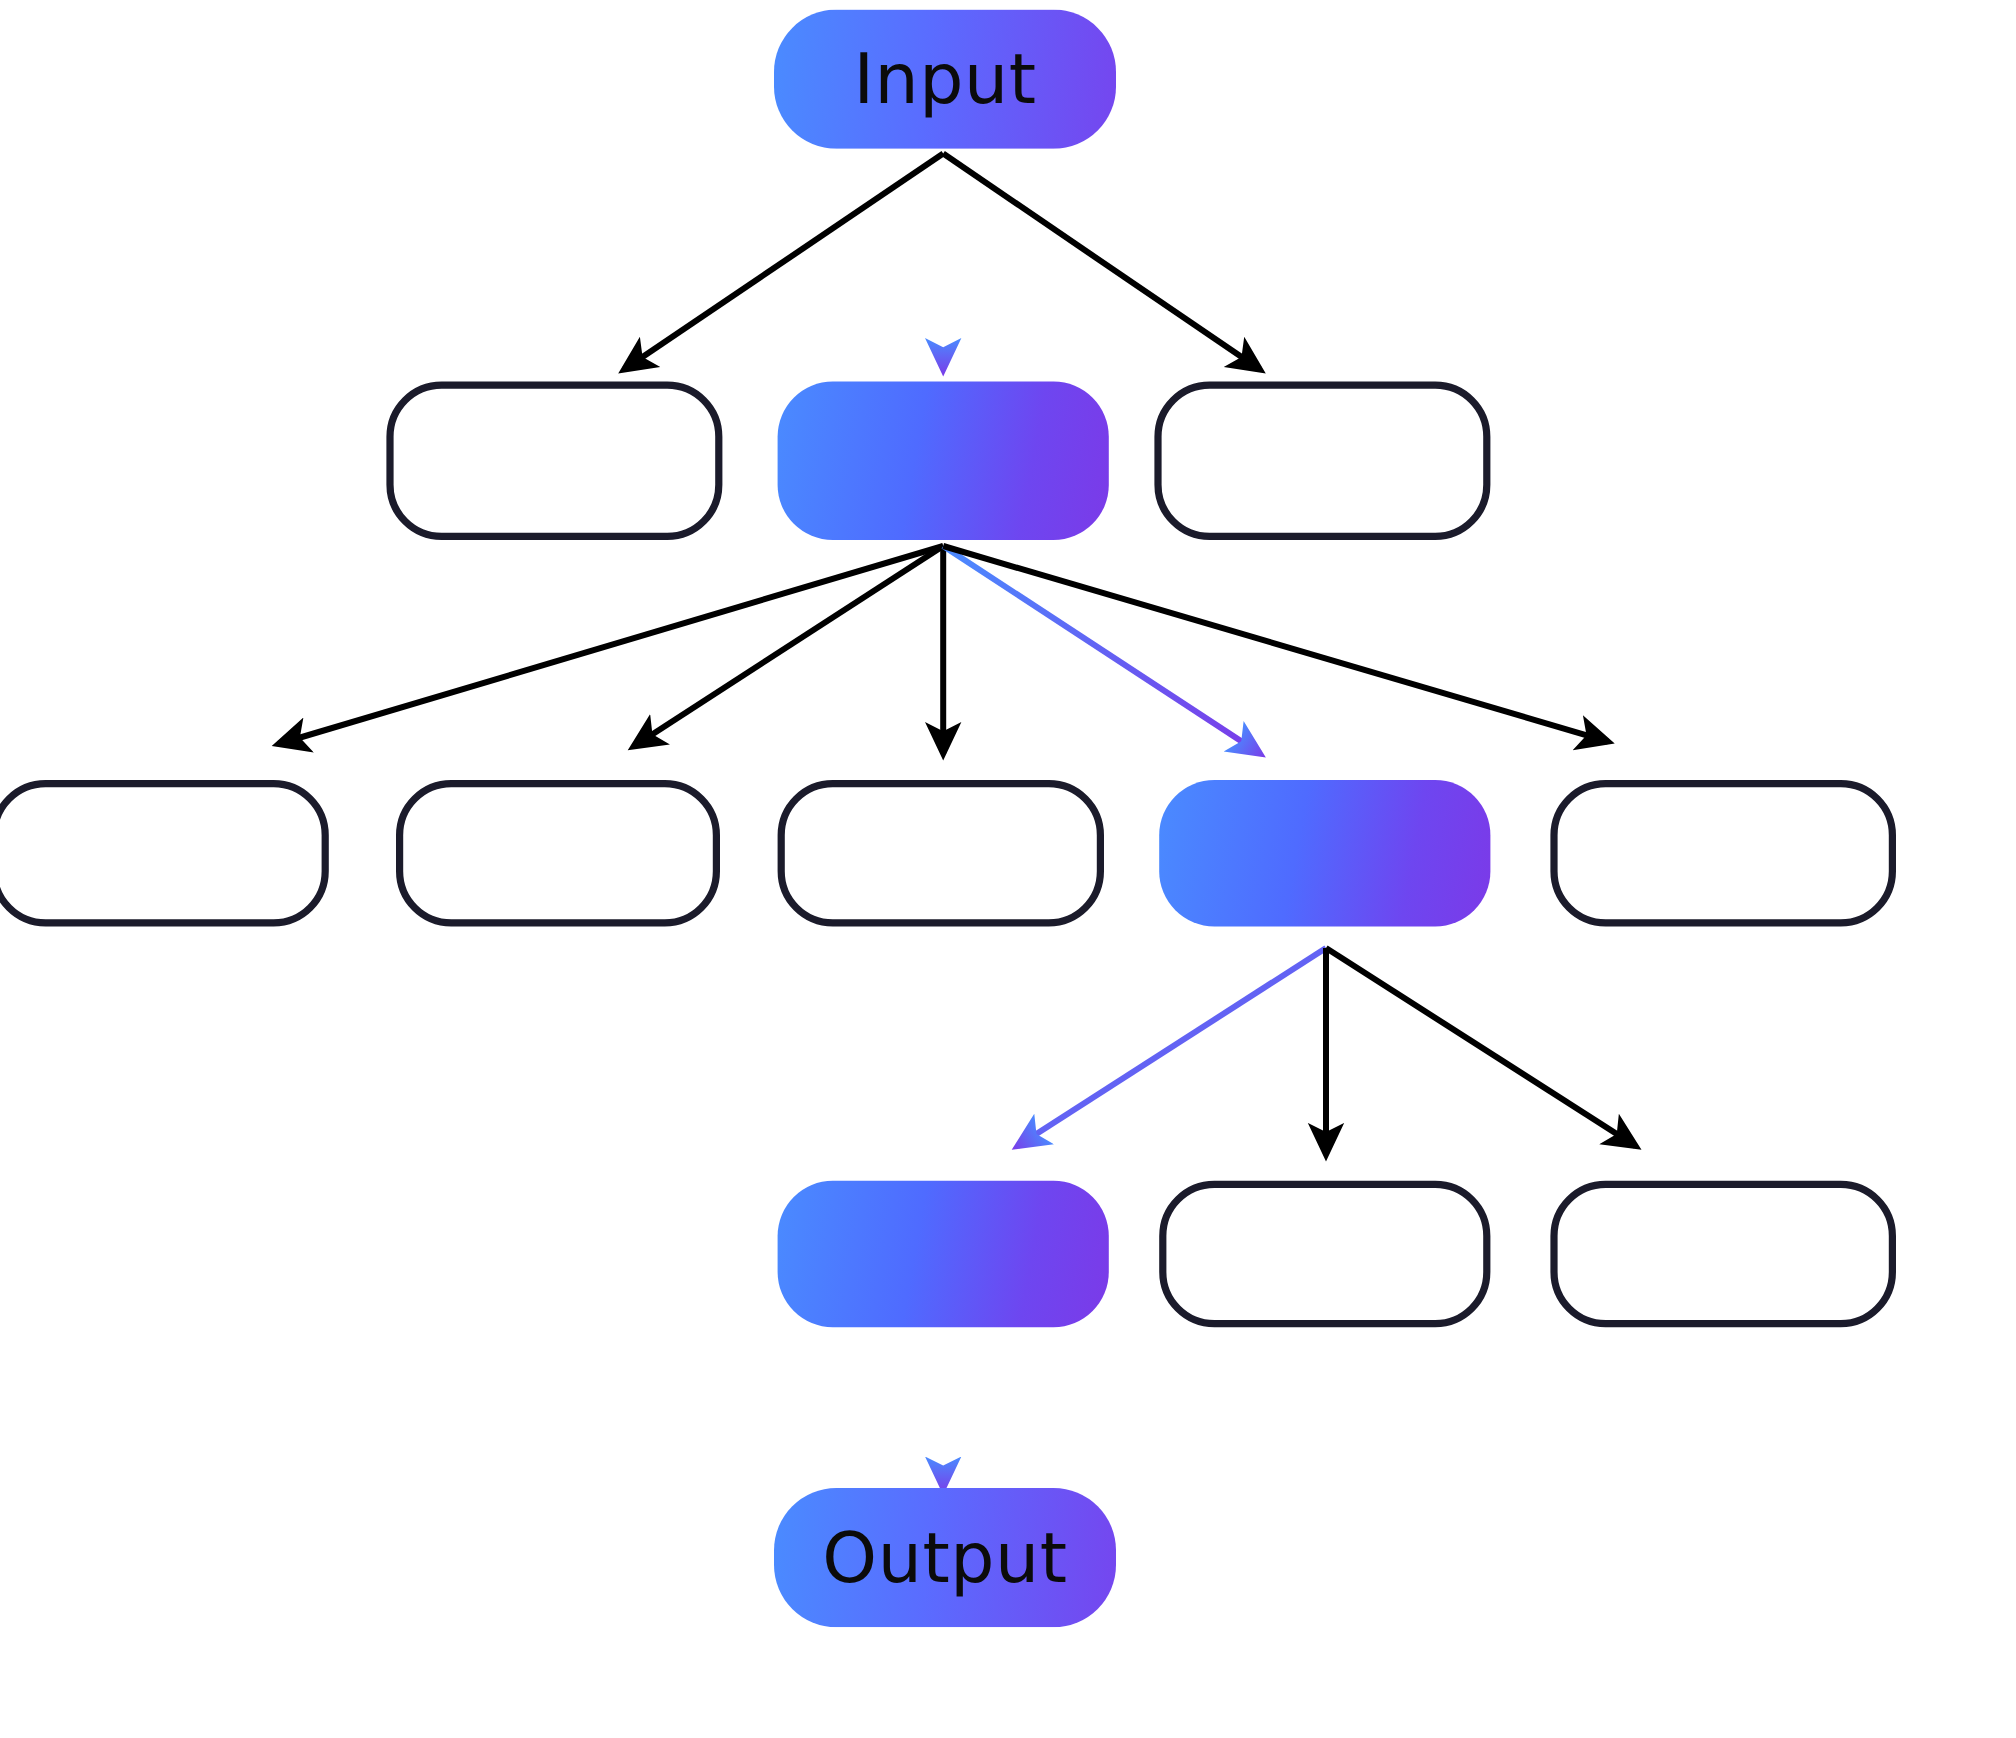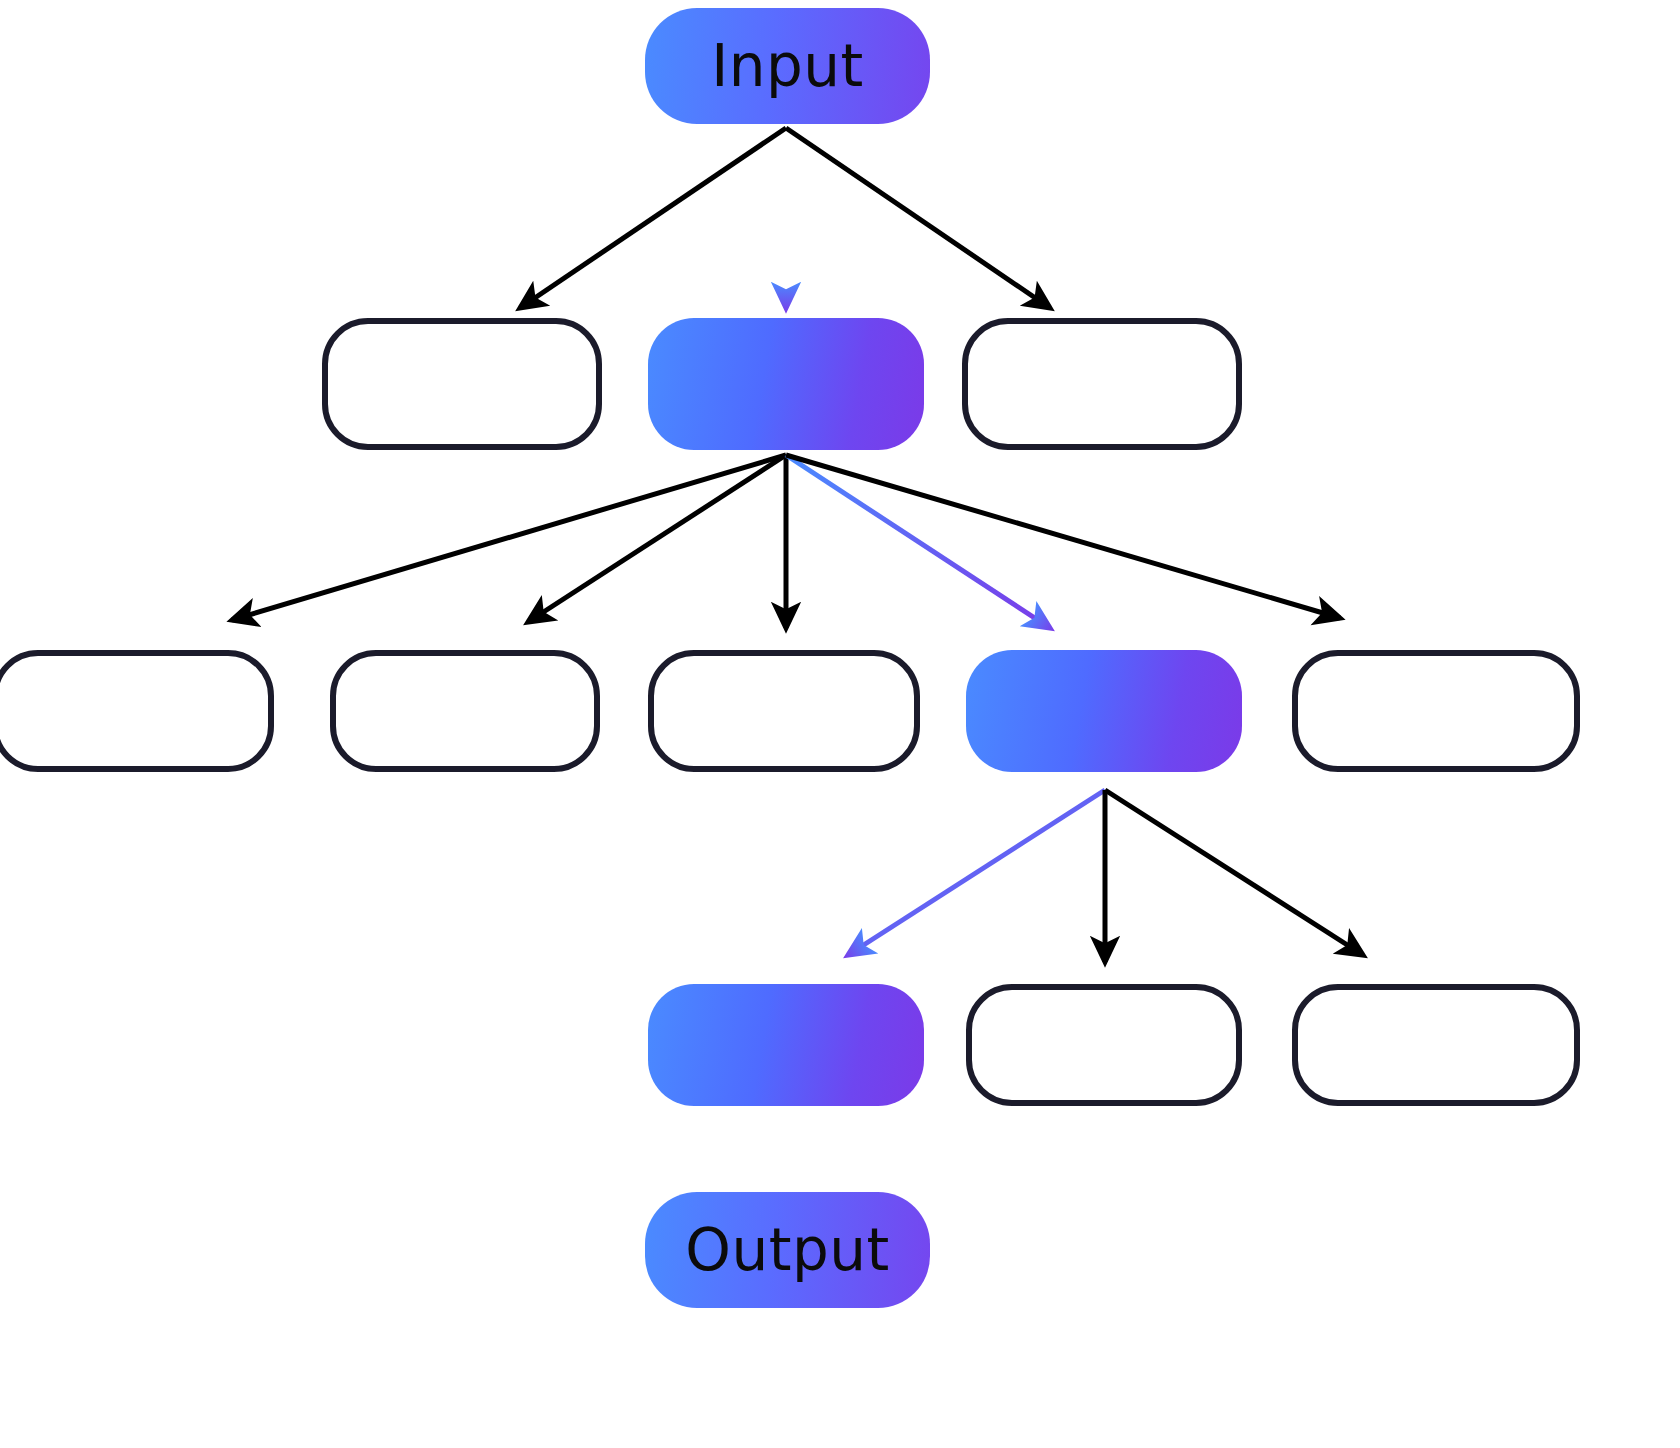--- a/index.html
+++ b/index.html
@@ -111,17 +111,17 @@
       <div class="node filled" style="left: 648px; top: 318px; width: 276px; height: 132px;"></div>
       <div class="node plain" style="left: 962px; top: 318px; width: 280px; height: 132px;"></div>
       <div class="node plain" style="left: -8px; top: 650px; width: 282px; height: 122px;"></div>
       <div class="node plain" style="left: 330px; top: 650px; width: 270px; height: 122px;"></div>
       <div class="node plain" style="left: 648px; top: 650px; width: 272px; height: 122px;"></div>
       <div class="node filled" style="left: 966px; top: 650px; width: 276px; height: 122px;"></div>
       <div class="node plain" style="left: 1292px; top: 650px; width: 288px; height: 122px;"></div>
       <div class="node filled" style="left: 648px; top: 984px; width: 276px; height: 122px;"></div>
       <div class="node plain" style="left: 966px; top: 984px; width: 276px; height: 122px;"></div>
       <div class="node plain" style="left: 1292px; top: 984px; width: 288px; height: 122px;"></div>
-      <div class="node terminal" style="left: 645px; top: 1192px; width: 285px; height: 116px;">
+      <div class="node terminal" style="left: 645px; top: 1240px; width: 285px; height: 116px;">
         <span class="node-label">Output</span>
       </div>
     </div>
 </div>
 
 </body></html>

